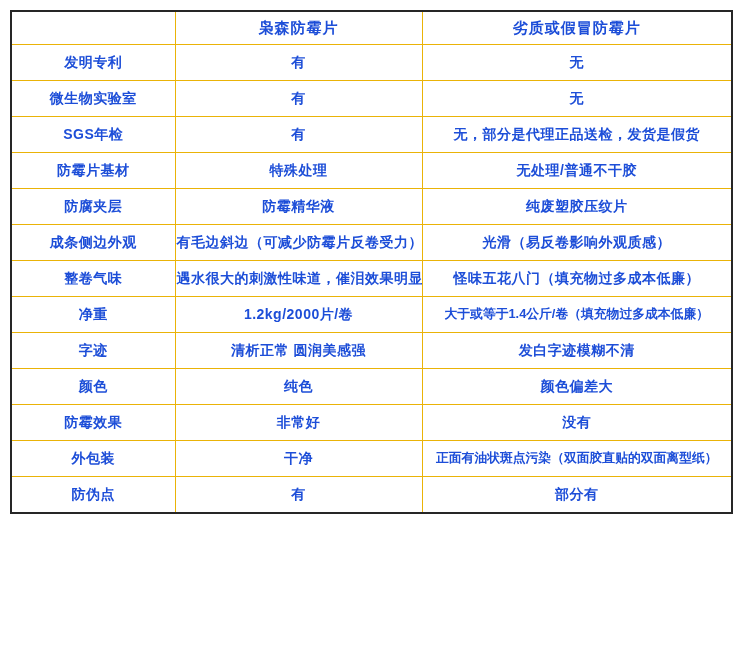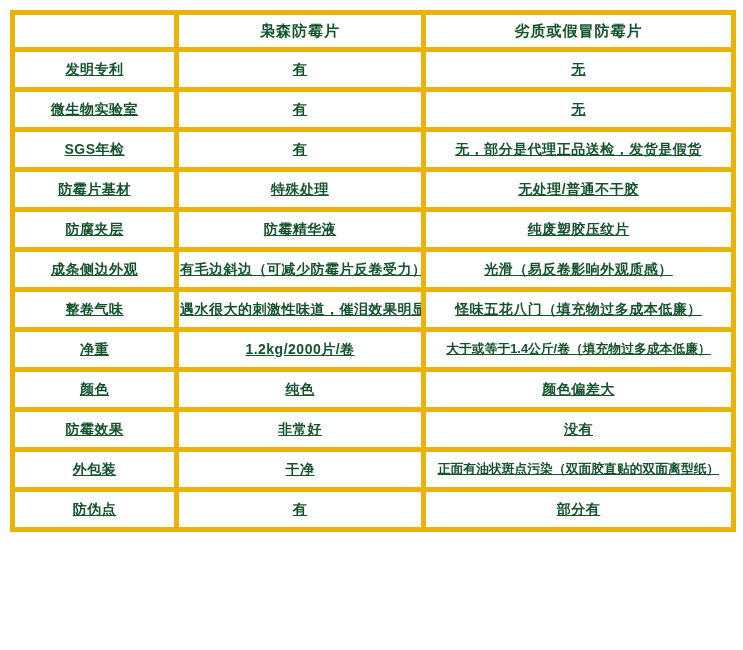--- a/index.html
+++ b/index.html
@@ -15,39 +15,38 @@
     table-layout: fixed;
     margin: 10px;
     width: 721px;
     border: 2px solid #262626;
     background: #ffffff;
   }
   col.c1 { width: 164px; }
   col.c2 { width: 247px; }
   col.c3 { width: 310px; }
   th, td {
-    border: 5px solid #eab308;
+    border: 1px solid #eab308;
     text-align: center;
     vertical-align: middle;
     font-weight: bold;
-    color: #14532d;
+    color: #1d4ed8;
     padding: 0 1px;
     overflow: hidden;
     white-space: nowrap;
   }
   th {
     height: 32px;
     font-size: 15px;
     letter-spacing: 1px;
   }
   td {
     height: 35px;
     font-size: 14px;
     letter-spacing: 0.5px;
-    text-decoration: underline;
   }
   td.long {
     font-size: 12.8px;
     letter-spacing: 0;
   }
 </style>
 </head>
 <body>
 
 <table class="compare">
@@ -98,20 +97,25 @@
       <td>整卷气味</td>
       <td>遇水很大的刺激性味道，催泪效果明显</td>
       <td>怪味五花八门（填充物过多成本低廉）</td>
     </tr>
     <tr>
       <td>净重</td>
       <td>1.2kg/2000片/卷</td>
       <td class="long">大于或等于1.4公斤/卷（填充物过多成本低廉）</td>
     </tr>
     <tr>
+      <td>字迹</td>
+      <td>清析正常 圆润美感强</td>
+      <td>发白字迹模糊不清</td>
+    </tr>
+    <tr>
       <td>颜色</td>
       <td>纯色</td>
       <td>颜色偏差大</td>
     </tr>
     <tr>
       <td>防霉效果</td>
       <td>非常好</td>
       <td>没有</td>
     </tr>
     <tr>

